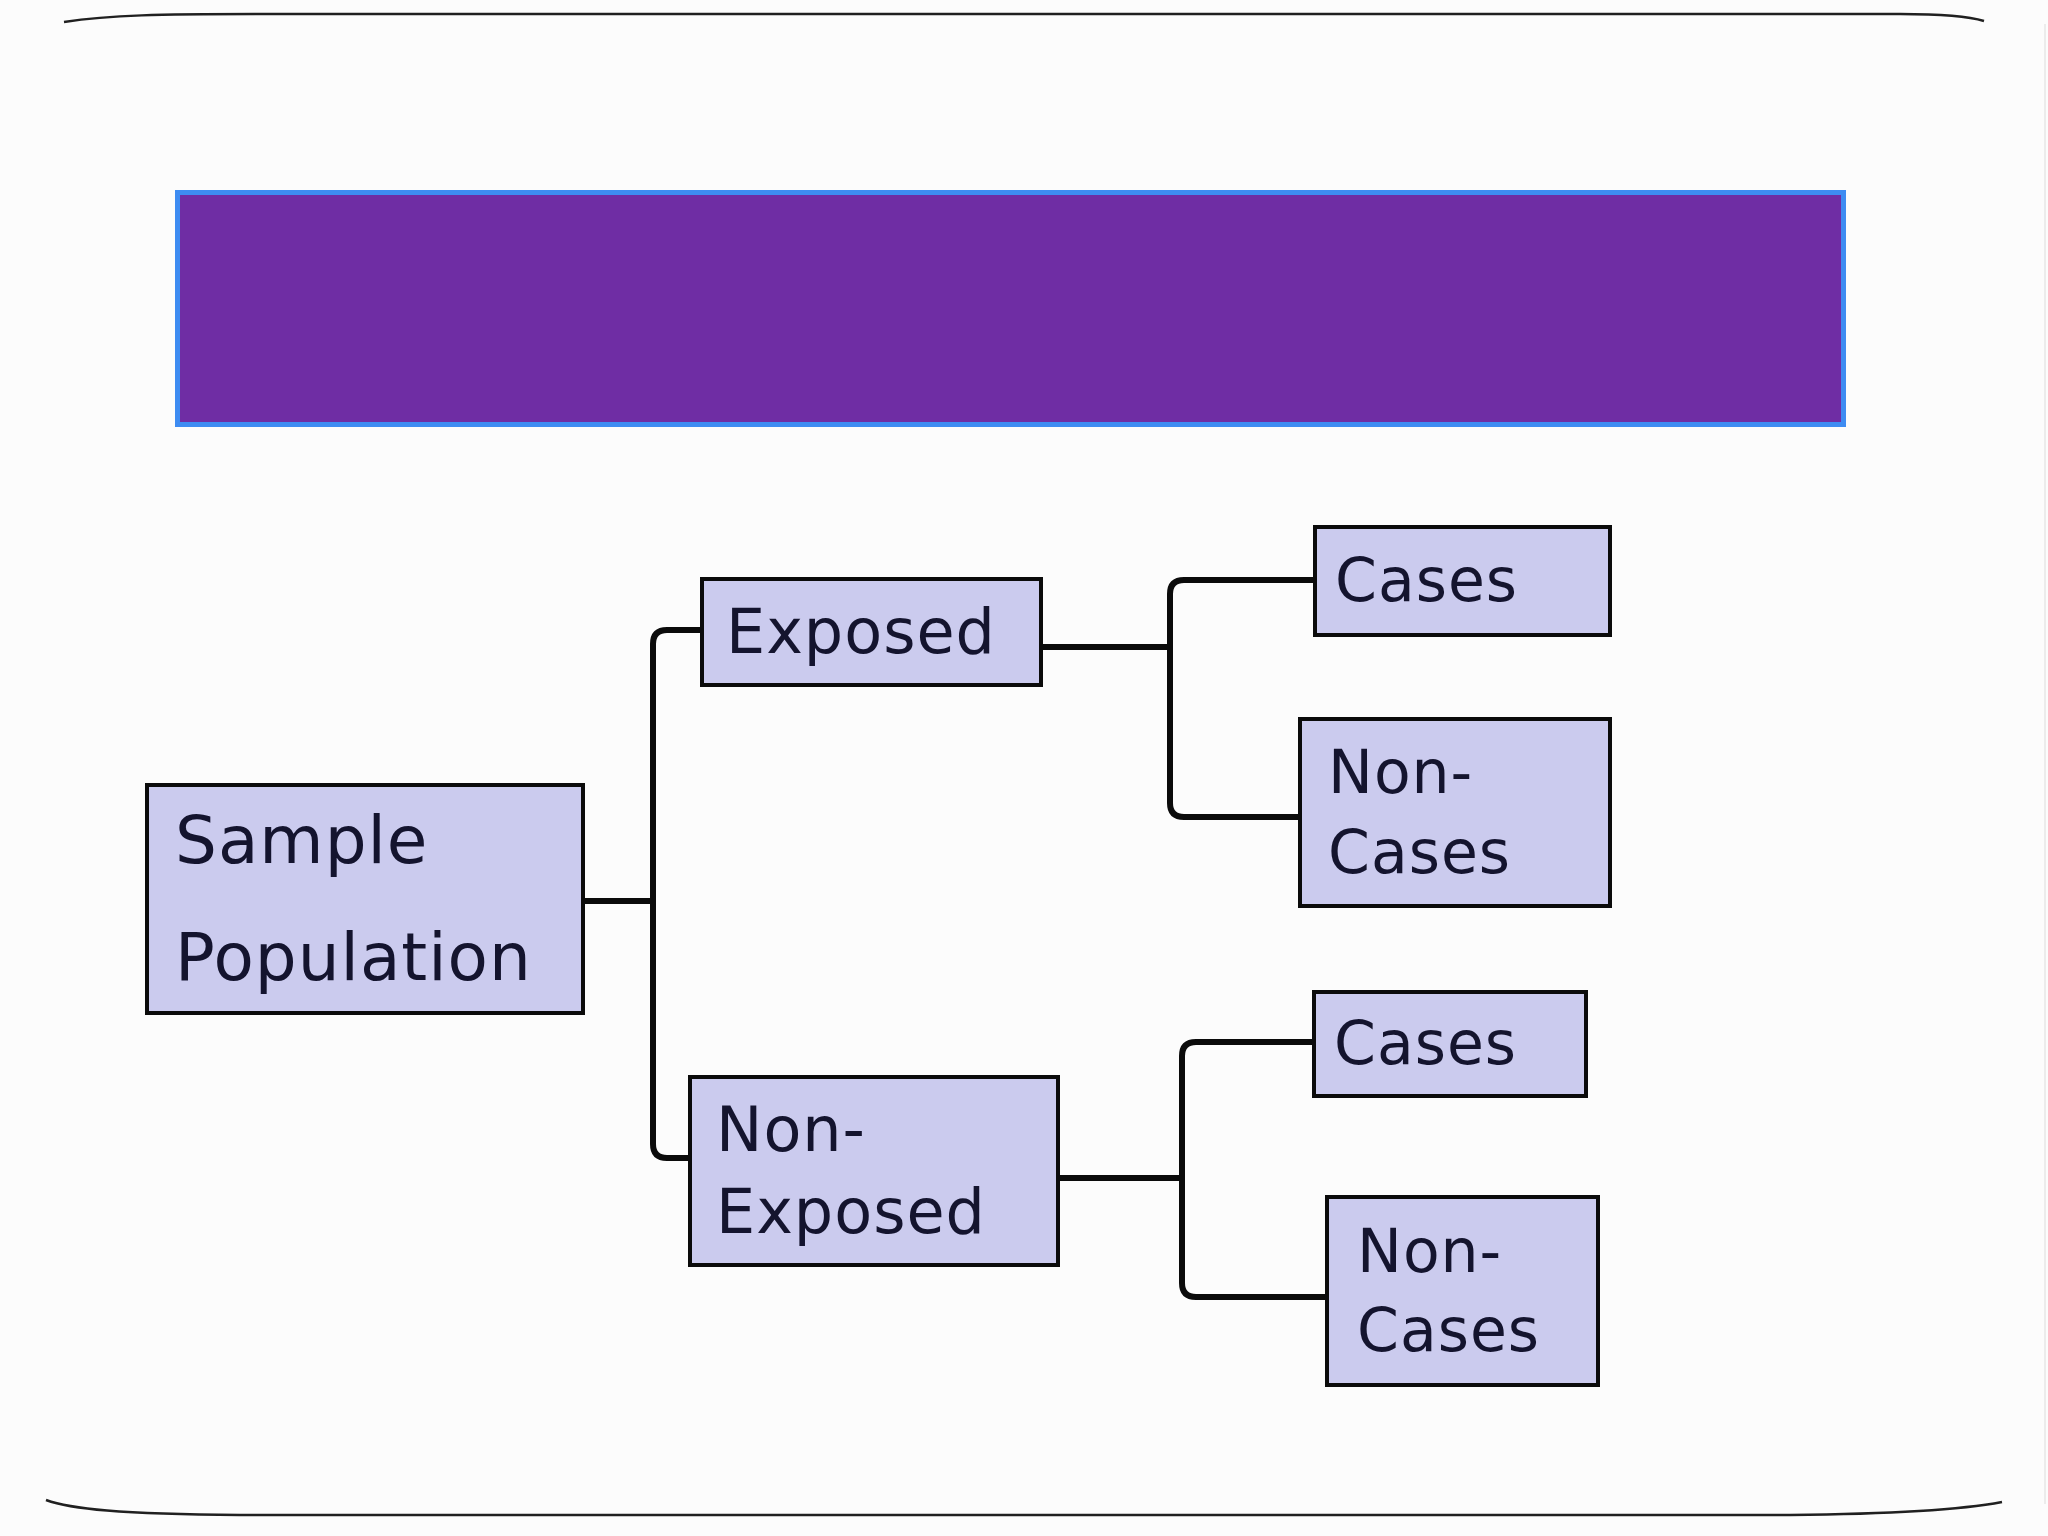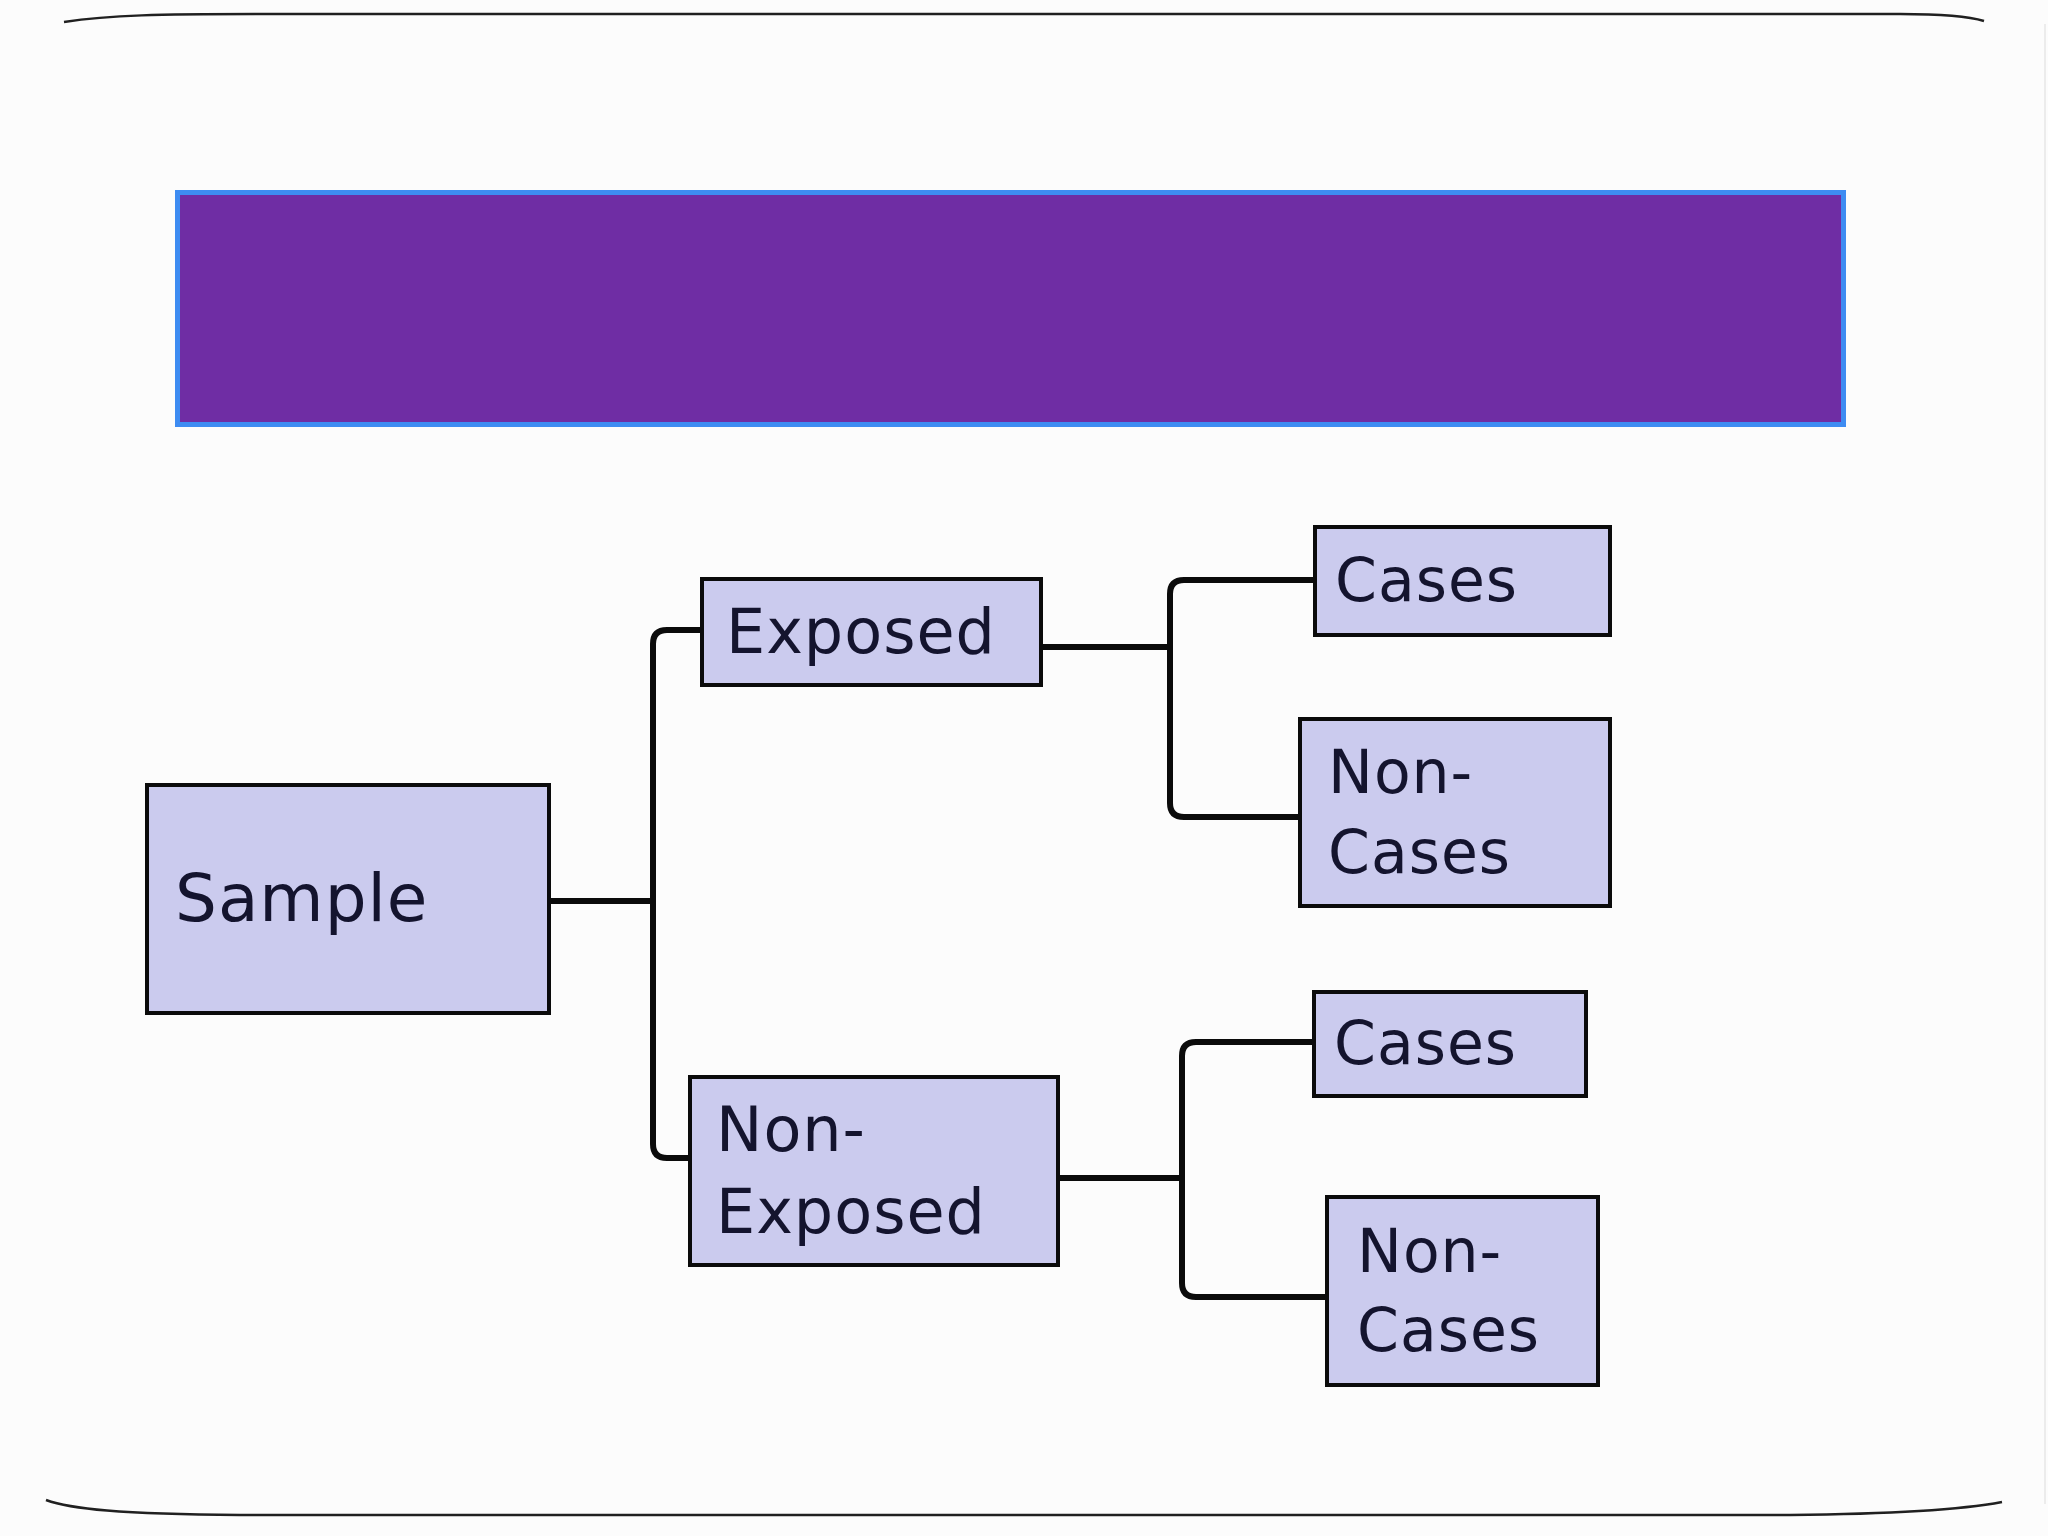--- a/index.html
+++ b/index.html
@@ -66,22 +66,23 @@
       <path d="M 700 630 L 667 630 Q 653 630 653 644 L 653 1144 Q 653 1158 667 1158 L 688 1158"></path>
 
       <path d="M 1043 647 L 1173 647"></path>
       <path d="M 1313 580 L 1184 580 Q 1170 580 1170 594 L 1170 803 Q 1170 817 1184 817 L 1298 817"></path>
 
       <path d="M 1060 1178 L 1185 1178"></path>
       <path d="M 1312 1042 L 1196 1042 Q 1182 1042 1182 1056 L 1182 1283 Q 1182 1297 1196 1297 L 1325 1297"></path>
     </g>
   </svg>
 
-  <div class="node wide-gap" style="left:145px; top:783px; width:406px; height:232px; padding-left:26px; font-size:66px;">
+  <div class="node wide-gap" style="left:145px; top:783px; width:440px; height:232px; padding-left:26px; font-size:66px;">
     <span>Sample</span>
+    <span>Population</span>
   </div>
 
   <div class="node" style="left:700px; top:577px; width:343px; height:110px; padding-left:22px; font-size:62px;">
     <span>Exposed</span>
   </div>
 
   <div class="node" style="left:1313px; top:525px; width:299px; height:112px; padding-left:18px; font-size:60px;">
     <span>Cases</span>
   </div>
 

